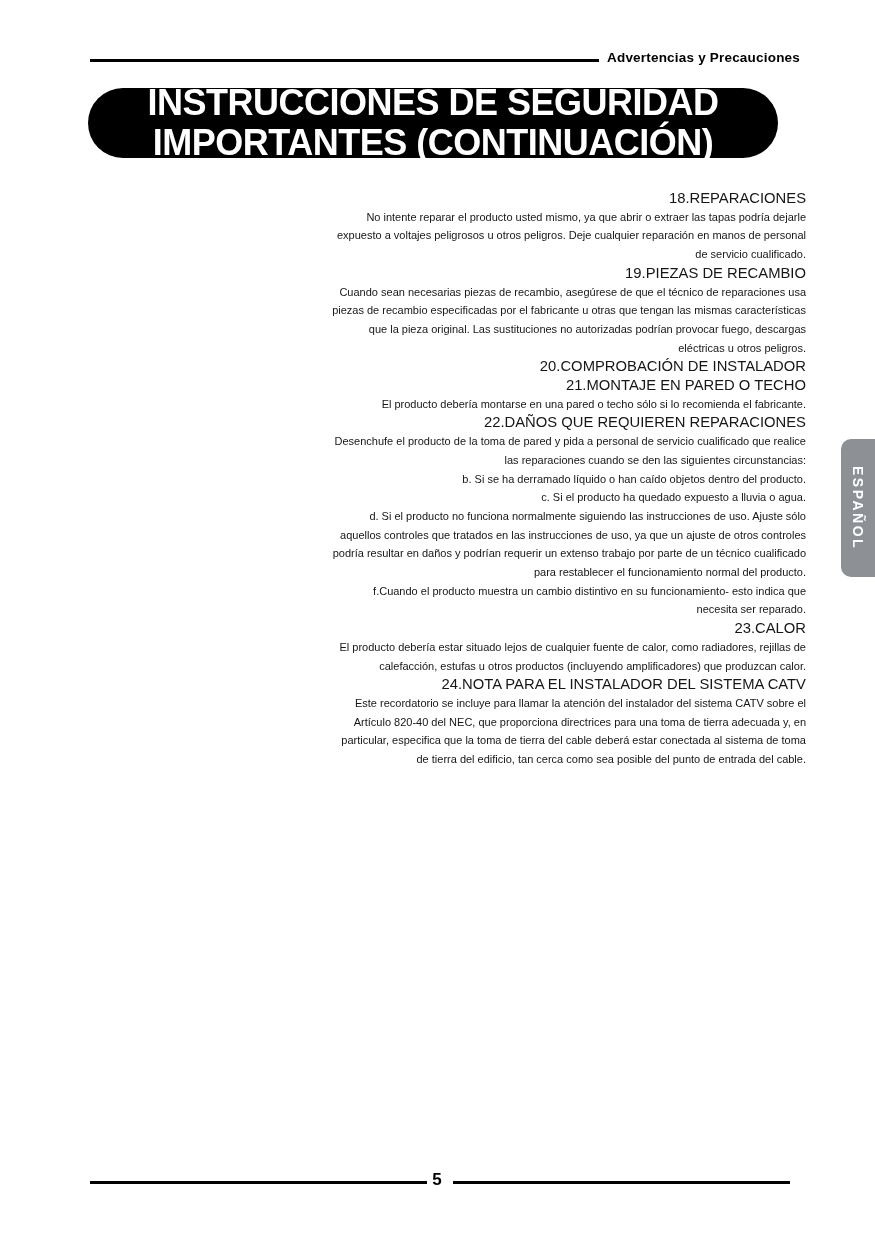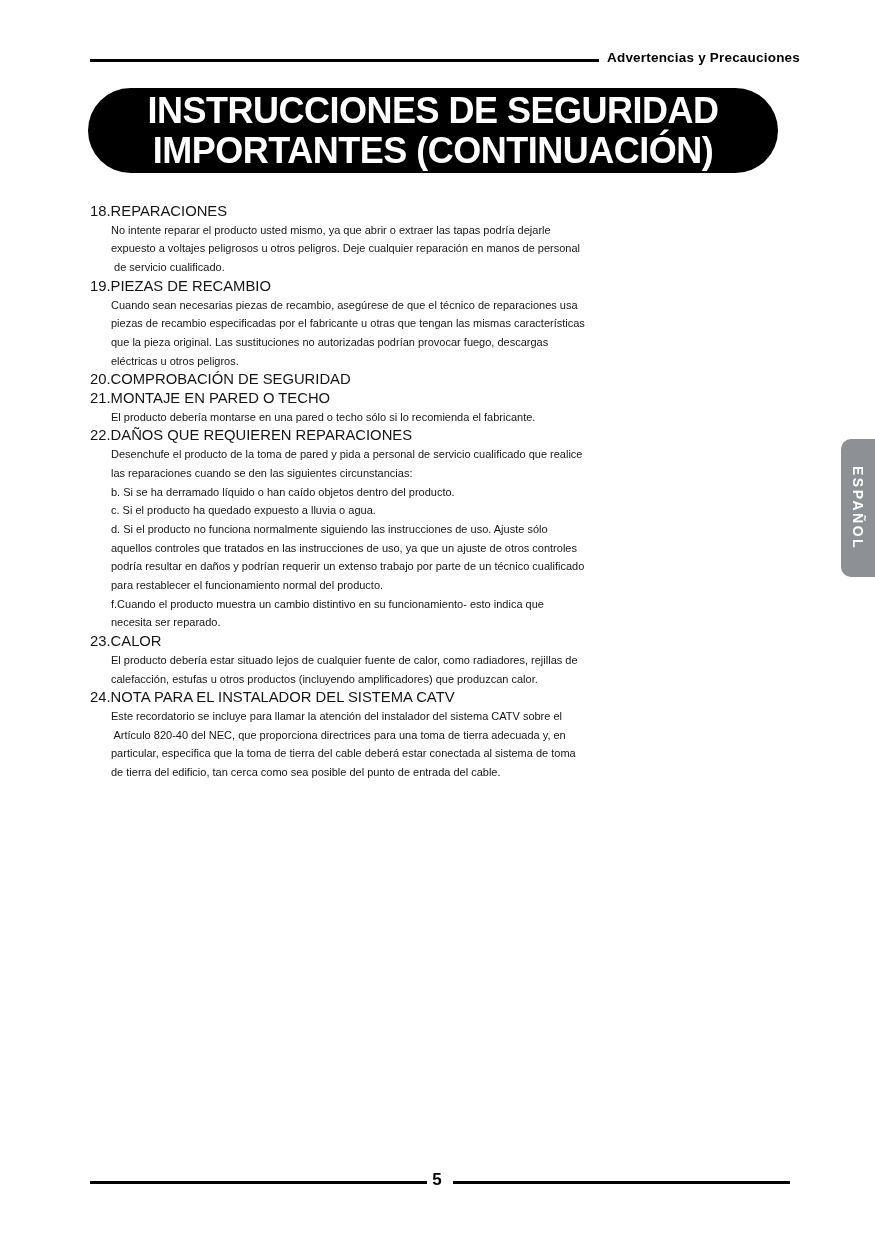--- a/index.html
+++ b/index.html
@@ -27,43 +27,44 @@
     font-weight: bold;
     color: #000000;
     letter-spacing: 0.2px;
     white-space: nowrap;
   }
 
   
   .banner {
     position: absolute;
     left: 88px; top: 88px;
-    width: 690px; height: 85px;
+    width: 690px; height: 70px;
     background: #000000;
     border-radius: 43px;
     color: #ffffff;
     display: flex;
     flex-direction: column;
     align-items: center;
     justify-content: center;
     text-align: center;
   }
   .banner-line {
     font-size: 36px;
     font-weight: bold;
     line-height: 40px;
     letter-spacing: -0.5px;
     white-space: nowrap;
   }
 
   
   .content {
     position: absolute;
-    left: 90px; top: 202px;
+    left: 90px; top: 189px;
     width: 716px;
+    text-align: right;
   }
   .section { margin: 0; }
   .section-heading {
     font-size: 14.8px;
     line-height: 18.7px;
     color: #161616;
     white-space: pre;
   }
   .par {
     font-size: 11px;
@@ -141,21 +142,21 @@
       <div class="section-heading"><span>19.</span><span>PIEZAS DE RECAMBIO</span></div>
       <div>
           <div class="par">Cuando sean necesarias piezas de recambio, asegúrese de que el técnico de reparaciones usa
 piezas de recambio especificadas por el fabricante u otras que tengan las mismas características
 que la pieza original. Las sustituciones no autorizadas podrían provocar fuego, descargas
 eléctricas u otros peligros.</div>
         </div>
     </div>
 
     <div class="section">
-      <div class="section-heading"><span>20.</span><span>COMPROBACIÓN DE SEGURIDAD</span></div>
+      <div class="section-heading"><span>20.</span><span>COMPROBACIÓN DE INSTALADOR</span></div>
     </div>
 
     <div class="section">
       <div class="section-heading"><span>21.</span><span>MONTAJE EN PARED O TECHO</span></div>
       <div>
           <div class="par">El producto debería montarse en una pared o techo sólo si lo recomienda el fabricante.</div>
         </div>
     </div>
 
     <div class="section">

